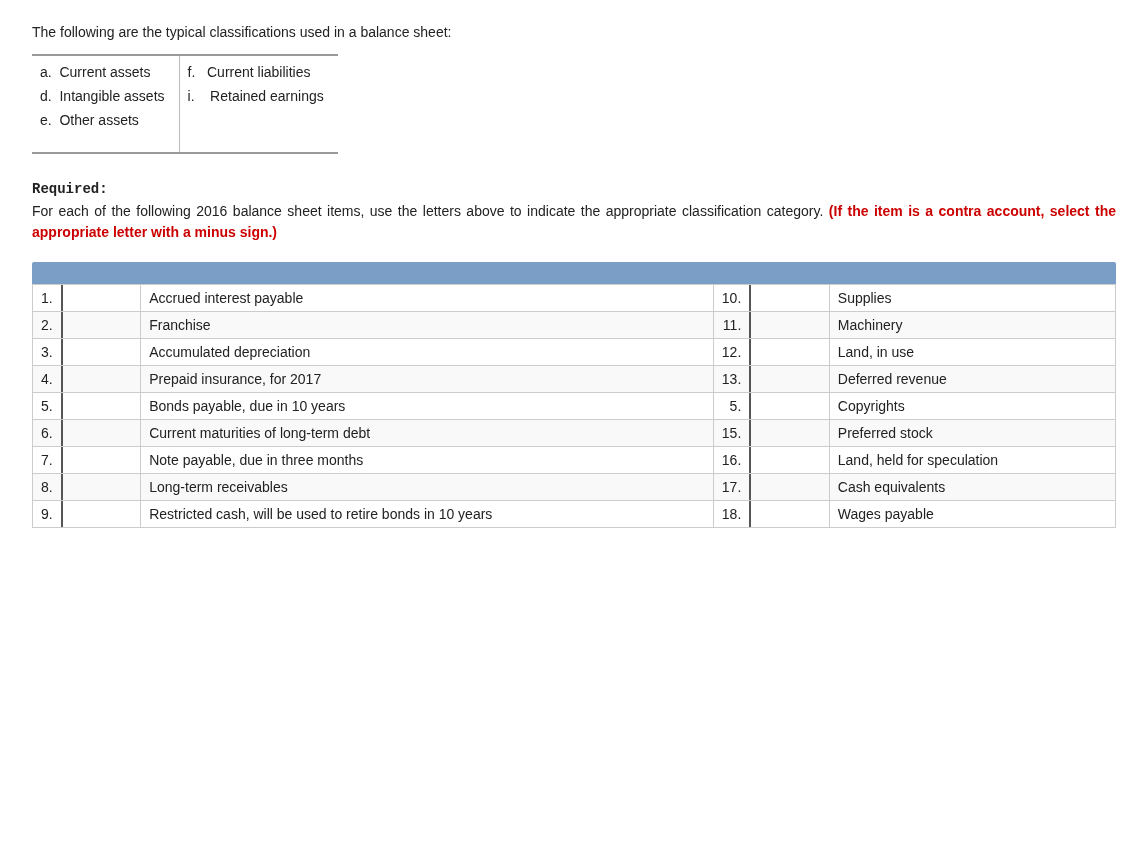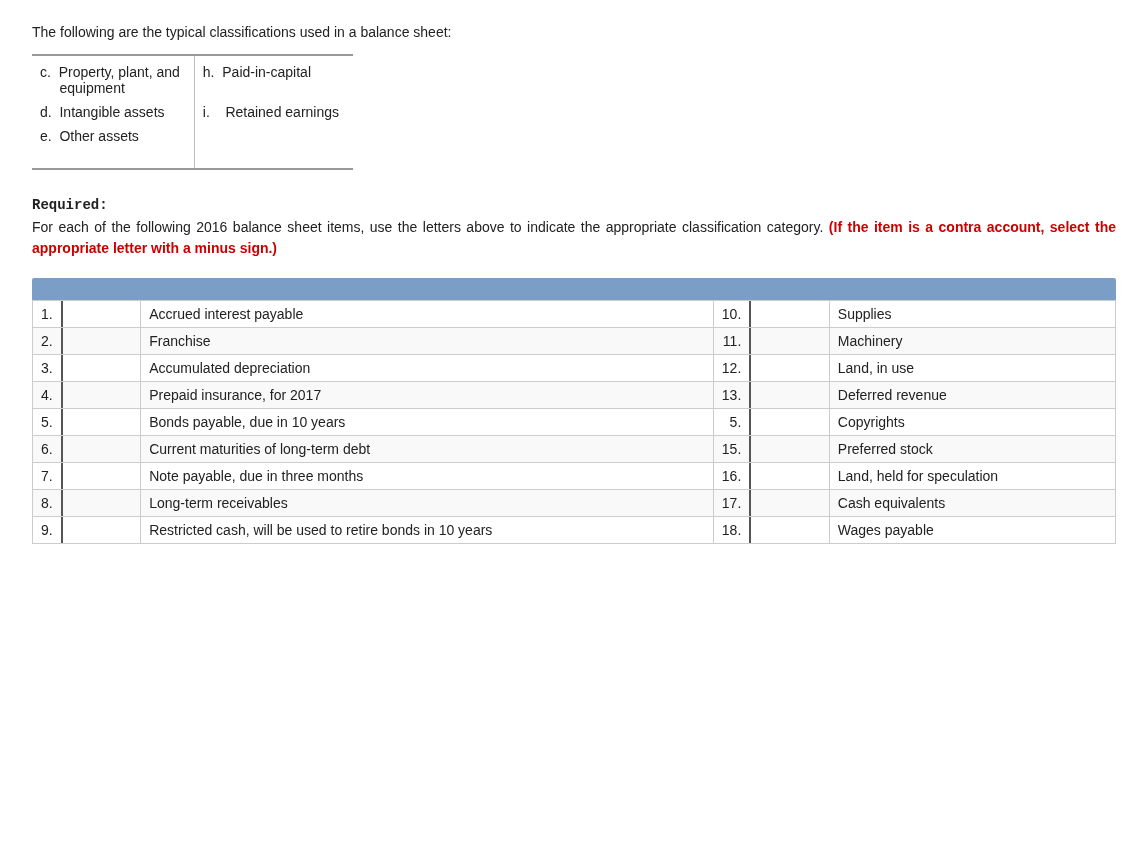--- a/index.html
+++ b/index.html
@@ -117,22 +117,22 @@
     }
   </style>
 </head>
 <body>
 
 <p class="intro-text">The following are the typical classifications used in a balance sheet:</p>
 
 <table class="classifications-table">
   <tbody>
     <tr>
-      <td>c.&nbsp; Property, plant, and<br>&nbsp;&nbsp;&nbsp;&nbsp; equipment</td>
-      <td class="col-divider">h.&nbsp; Paid-in-capital</td>
+      <td>a.&nbsp; Current assets</td>
+      <td class="col-divider">f.&nbsp;&nbsp; Current liabilities</td>
     </tr>
     <tr>
       <td>d.&nbsp; Intangible assets</td>
       <td class="col-divider">i.&nbsp;&nbsp;&nbsp; Retained earnings</td>
     </tr>
     <tr>
       <td>e.&nbsp; Other assets</td>
       <td class="col-divider"></td>
     </tr>
   </tbody>

